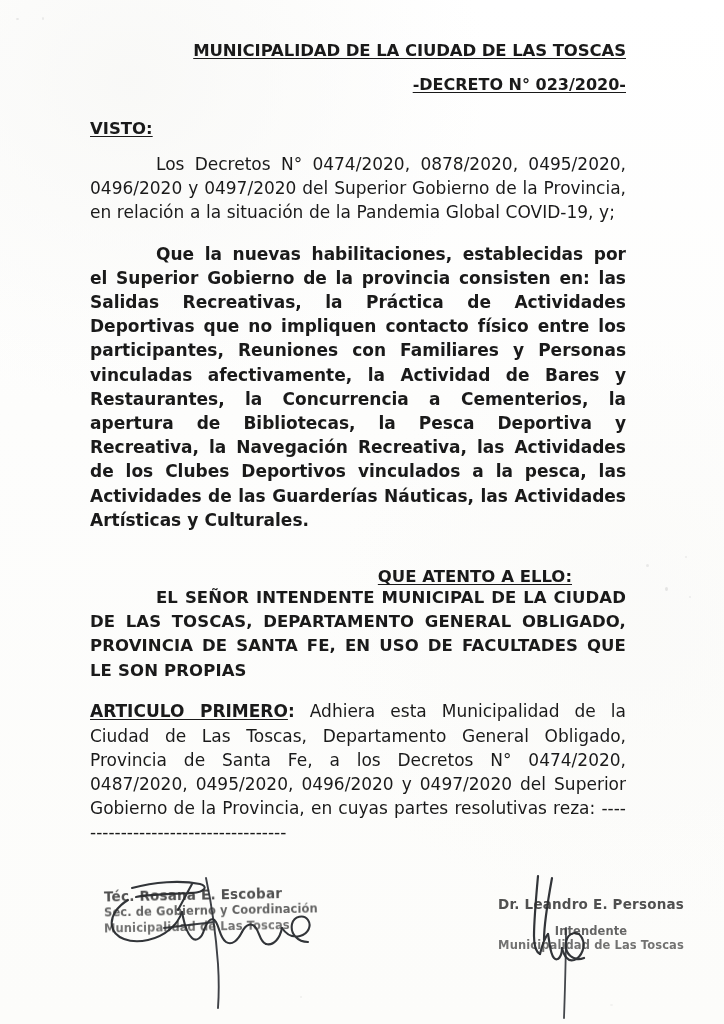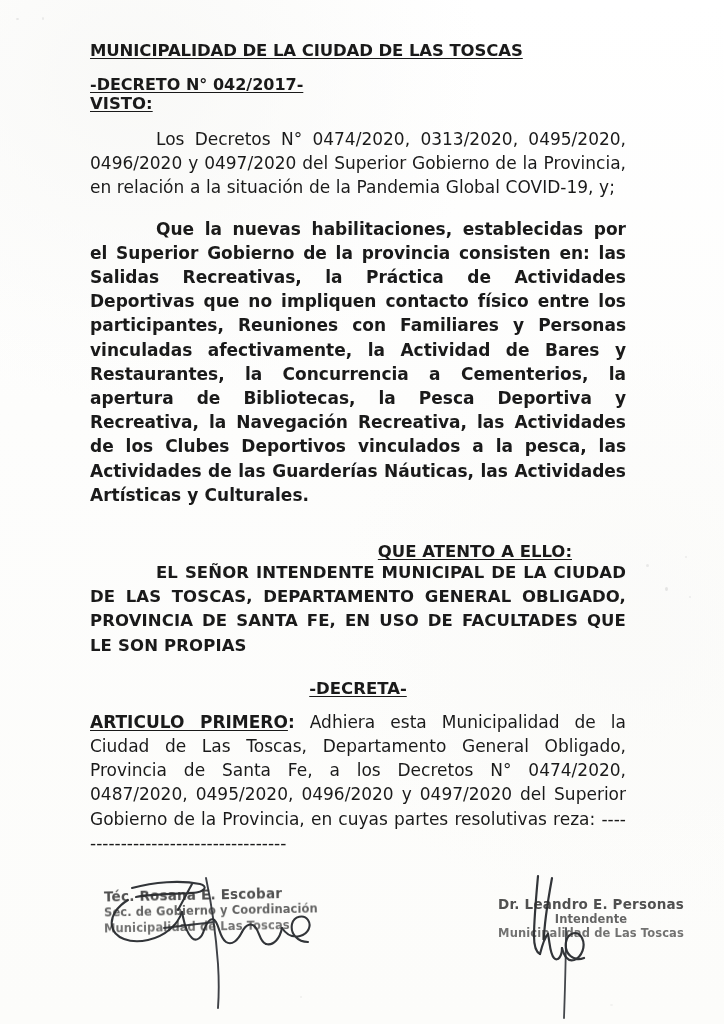--- a/index.html
+++ b/index.html
@@ -35,21 +35,21 @@
   }
 
   
   .content {
     position: absolute;
     left: 90px;
     top: 0;
     width: 536px;
   }
 
-  .ln-center  { text-align: left; }
+  .ln-center  { text-align: right; }
   .ln-left    { text-align: left; }
 
   .u     { text-decoration: underline; text-underline-offset: 2px; }
   .b     { font-weight: bold; }
 
   .title-main {
     font-size: 16.5px;
     font-weight: bold;
     letter-spacing: -0.1px;
     margin-top: 41px;
@@ -58,20 +58,21 @@
   .title-sub {
     font-size: 16px;
     font-weight: bold;
     margin-top: 14px;
     line-height: 1.2;
   }
 
   .head-visto {
     font-size: 16.5px;
     font-weight: bold;
+    margin-top: 25px;
   }
   .head-considerando {
     font-size: 16.5px;
     font-weight: bold;
     margin-top: 36px;
   }
   .head-atento {
     font-size: 16.5px;
     font-weight: bold;
     margin-top: 35px;
@@ -132,21 +133,21 @@
     font-size: 11.5px;
     font-weight: bold;
     letter-spacing: 0.1px;
     opacity: 0.66;
     filter: blur(0.35px);
   }
   .sig-left .sig-name { transform: rotate(-1.1deg); }
   .sig-left .sig-role { transform: rotate(-1.1deg); margin-top: 1px; }
   .sig-left .sig-org  { transform: rotate(-1.1deg); margin-top: 2px; }
   .sig-right { text-align: center; }
-  .sig-right .sig-role { margin-top: 0px; }
+  .sig-right .sig-role { margin-top: 12px; }
   .sig-right .sig-org  { margin-top: 0px; }
 
   .ink {
     position: absolute;
     pointer-events: none;
   }
   .ink-left  { left: 96px;  top: 876px; }
   .ink-right { left: 492px; top: 872px; }
 
   
@@ -173,41 +174,38 @@
   <div class="speck" style="left:300px; top:996px; width:2px; height:2px; opacity:.18;"></div>
   <div class="speck" style="left:610px; top:1004px; width:3px; height:2px; opacity:.16;"></div>
 
   <div class="content">
 
     <div class="title-main ln-center">
       <span class="u">MUNICIPALIDAD DE LA CIUDAD DE LAS TOSCAS</span>
     </div>
 
     <div class="title-sub ln-center">
-      <span class="u">-DECRETO N° 042/2017-</span>
+      <span class="u">-DECRETO N° 023/2020-</span>
     </div>
 
     <div class="head-visto ln-left">
       <span class="u">VISTO:</span>
     </div>
 
-    <p class="para indent-first p-visto">Los Decretos N° 0474/2020, 0313/2020, 0495/2020, 0496/2020 y 0497/2020 del Superior Gobierno de la Provincia, en relación a la situación de la Pandemia Global COVID-19, y;</p>
+    <p class="para indent-first p-visto">Los Decretos N° 0474/2020, 0878/2020, 0495/2020, 0496/2020 y 0497/2020 del Superior Gobierno de la Provincia, en relación a la situación de la Pandemia Global COVID-19, y;</p>
 
 
     <p class="para indent-first p-considerando">Que la nuevas habilitaciones, establecidas por el Superior Gobierno de la provincia consisten en: las Salidas Recreativas, la Práctica de Actividades Deportivas que no impliquen contacto físico entre los participantes, Reuniones con Familiares y Personas vinculadas afectivamente, la Actividad de Bares y Restaurantes, la Concurrencia a Cementerios, la apertura de Bibliotecas, la Pesca Deportiva y Recreativa, la Navegación Recreativa, las Actividades de los Clubes Deportivos vinculados a la pesca, las Actividades de las Guarderías Náuticas, las Actividades Artísticas y Culturales.</p>
 
     <div class="head-atento">
       <span class="u">QUE ATENTO A ELLO:</span>
     </div>
 
     <p class="para indent-first p-bold-block">EL SEÑOR INTENDENTE MUNICIPAL DE LA CIUDAD DE LAS TOSCAS, DEPARTAMENTO GENERAL OBLIGADO, PROVINCIA DE SANTA FE, EN USO DE FACULTADES QUE LE SON PROPIAS</p>
 
-    <div class="head-decreta">
-      <span class="u">-DECRETA-</span>
-    </div>
 
     <p class="para p-articulo"><span class="b u">ARTICULO PRIMERO</span><span class="b">:</span><span> Adhiera esta Municipalidad de la Ciudad de Las Toscas, Departamento General Obligado, Provincia de Santa Fe, a los Decretos N° 0474/2020, 0487/2020, 0495/2020, 0496/2020 y 0497/2020 del Superior Gobierno de la Provincia, en cuyas partes resolutivas reza: </span><span>------------------------------------</span></p>
 
   </div>
 
   <svg class="ink ink-left" width="270" height="150" viewBox="0 0 270 150" fill="none">
     <g stroke="#23262b" stroke-width="2.1" stroke-linecap="round" stroke-linejoin="round" opacity="0.93">
       <path d="M36 12 C 58 6, 84 4, 104 8 C 112 10, 110 16, 96 17 C 78 18, 56 18, 40 21"></path>
       <path d="M32 24 C 22 30, 14 40, 16 50 C 18 62, 34 68, 52 64 C 70 60, 82 48, 86 36"></path>
       <path d="M86 36 C 88 46, 90 56, 96 62 C 100 66, 106 62, 108 54"></path>

